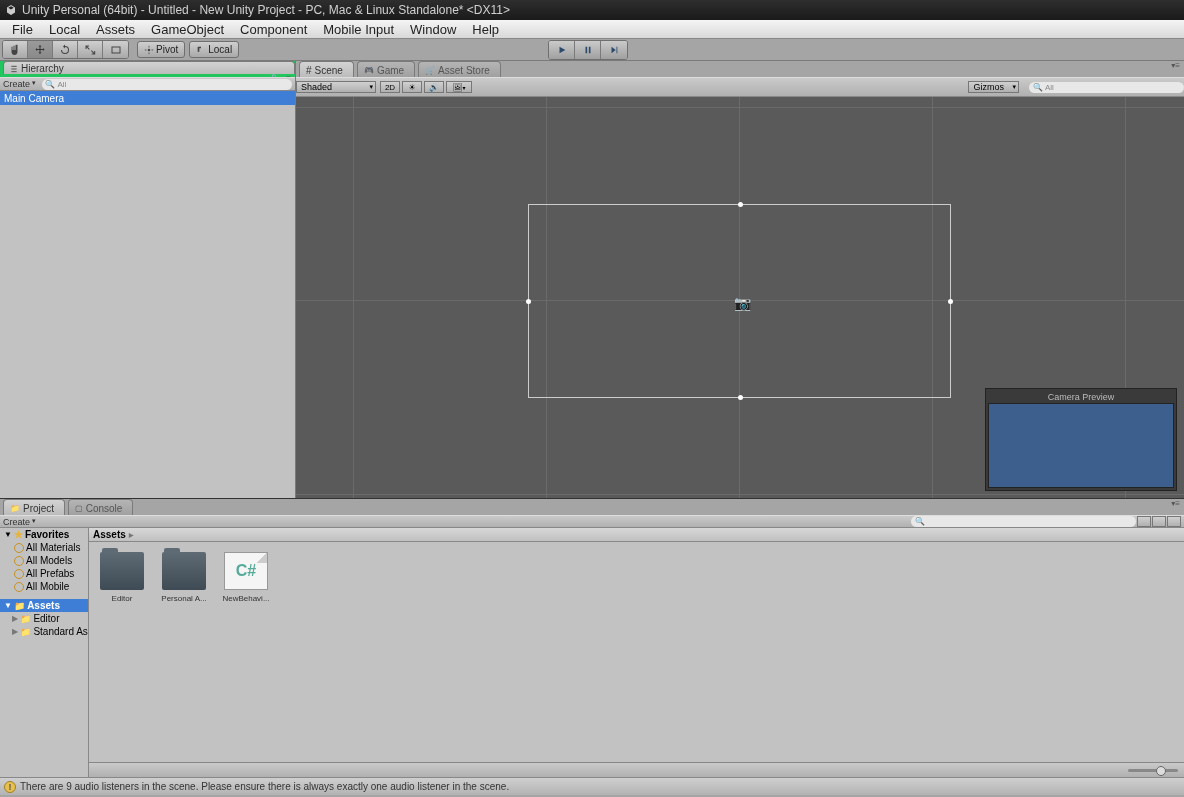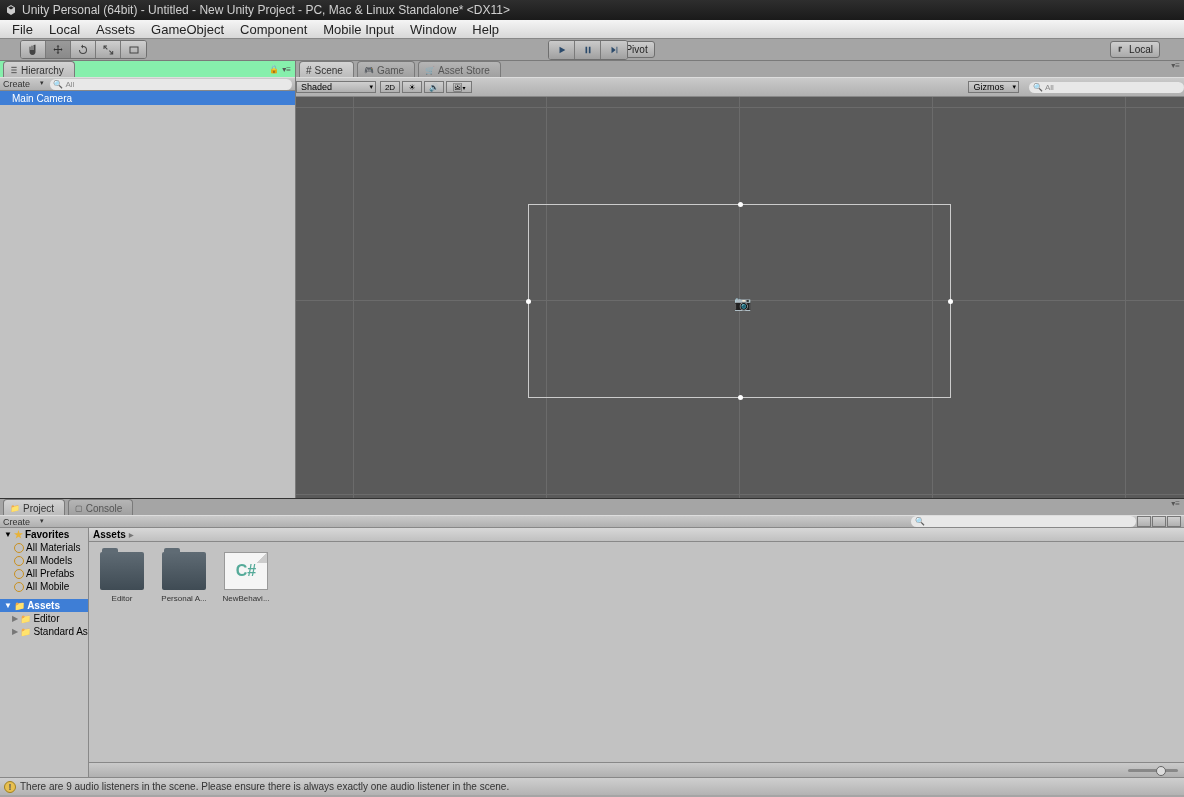--- a/index.html
+++ b/index.html
@@ -4,41 +4,41 @@
 <style>
 * { margin: 0; padding: 0; box-sizing: border-box; font-family: Arial, sans-serif; user-select: none; }
 body { width: 1184px; height: 797px; background: #a5a5a5; overflow: hidden; font-size: 11px; }
 
 .titlebar { height: 20px; background: linear-gradient(#2e2e2e, #1a1a1a); color: #d0d0d0; display: flex; align-items: center; padding-left: 4px; font-size: 12px; }
 .titlebar .logo { width: 14px; height: 14px; margin-right: 4px; display:flex; align-items:center; justify-content:center;}
 
 .menubar { height: 19px; background: linear-gradient(#f5f5f5, #d8d8d8); display: flex; align-items: center; padding-left: 4px; border-bottom: 1px solid #888; }
 .menubar span { padding: 0 8px; font-size: 13px; color: #222; cursor: pointer; }
 
-.toolbar { height: 22px; background: #a5a5a5; display: flex; align-items: center; border-bottom: 1px solid #7a7a7a; padding: 0 20px; position: relative; justify-content: space-between; }
+.toolbar { height: 22px; background: #a5a5a5; display: flex; align-items: center; border-bottom: 1px solid #7a7a7a; padding: 0 2px; position: relative; }
 .tool-group { display: flex; border: 1px solid #6f6f6f; border-radius: 3px; overflow: hidden; margin-right: 8px; background:#c0c0c0;}
 .tool-btn { width: 25px; height: 17px; background: linear-gradient(#cfcfcf,#a9a9a9); border-right: 1px solid #7a7a7a; display:flex; align-items:center; justify-content:center; font-size:11px; color:#333; cursor:pointer;}
 .tool-btn:last-child { border-right: none; }
 .tool-btn.active { background: linear-gradient(#9a9a9a,#8a8a8a); }
 .toolbar-center { position:absolute; left:50%; transform:translateX(-50%); display:flex;}
 .play-group .tool-btn { width:26px; height:18px; background: linear-gradient(#cacaca,#a0a0a0);}
 .pivot-btn { height:17px; padding:0 6px; background: linear-gradient(#cfcfcf,#a9a9a9); border:1px solid #6f6f6f; border-radius:3px; display:flex; align-items:center; font-size:10px; color:#222; cursor:pointer; margin-right:4px;}
 .pivot-btn svg{margin-right:2px;}
 
 .main-split { display: flex; height: 437px; }
 
 .hierarchy { width: 296px; background: #c2c2c2; border-right: 1px solid #7a7a7a; display:flex; flex-direction:column;}
-.tab-header { height: 16px; background: #86efac; display: flex; }
+.tab-header { height: 16px; background: #22c55e; display: flex; flex-direction: column; }
 .tab { padding: 1px 10px 0 6px; background: linear-gradient(#d3d3d3,#bcbcbc); border: 1px solid #7a7a7a; border-bottom:none; margin-left: 3px; font-size: 10px; color:#333; border-radius: 4px 4px 0 0; display:flex; align-items:center; gap:3px; cursor:pointer;}
 .tab.inactive { background: linear-gradient(#b5b5b5,#a0a0a0); color:#555;}
 .sub-bar { height: 14px; background: linear-gradient(#cacaca,#b0b0b0); display:flex; align-items:center; border-bottom:1px solid #888; border-top:1px solid #ddd; font-size:9px; padding:0 3px;}
-.create-btn { display:flex; align-items:flex-start; color:#333; cursor:pointer; font-size:9px;gap:8px;}
+.create-btn { display:flex; align-items:flex-start; color:#333; cursor:pointer; font-size:9px;}
 .search-pill { flex:1; height:11px; background:#e8e8e8; border-radius:6px; margin-left:6px; display:flex; align-items:center; padding:0 4px; font-size:8px; color:#888;}
 .hier-content { flex:1; background:#c2c2c2;}
-.hier-item { height:14px; display:flex; align-items:center; padding-left:12px; font-size:10px; color:#222; cursor:pointer;}
+.hier-item { height:14px; display:flex; align-items:center; padding-left:4px; font-size:10px; color:#222; cursor:pointer;}
 .hier-item.selected { background:#3e7ed6; color:#fff;}
 
 .scene-panel { flex:1; background:#a5a5a5; display:flex; flex-direction:column; position:relative;}
 .scene-tabs { height:16px; background:#a5a5a5; display:flex;}
 .scene-toolbar { height:20px; background: linear-gradient(#cacaca,#b0b0b0); display:flex; align-items:center; border-bottom:1px solid #888; border-top:1px solid #ddd; font-size:9px;}
 .dropdown-sm { height:12px; padding:0 14px 0 4px; background:linear-gradient(#d0d0d0,#b0b0b0); border:1px solid #777; font-size:9px; display:flex; align-items:center; margin-right:4px; position:relative;}
 .dropdown-sm::after{content:"▾"; position:absolute; right:2px; font-size:7px;}
 .btn-sm { width:20px; height:12px; background:linear-gradient(#d0d0d0,#b0b0b0); border:1px solid #777; display:flex; align-items:center; justify-content:center; font-size:8px; margin-right:2px; cursor:pointer;}
 .scene-view { flex:1; background:#5a5a5a; position:relative; overflow:hidden;}
 .grid-line { position:absolute; background:#6b6b6b;}
@@ -250,20 +250,24 @@
       <div class="grid-line" style="left:829px;top:0;bottom:0;width:1px;"></div>
       <div class="grid-line" style="left:0;right:0;top:10px;height:1px;"></div>
       <div class="grid-line" style="left:0;right:0;top:397px;height:1px;"></div>
       <div class="camera-rect">
         <div class="handle" style="left:-3px;top:50%;margin-top:-2px;"></div>
         <div class="handle" style="right:-3px;top:50%;margin-top:-2px;"></div>
         <div class="handle" style="top:-3px;left:50%;margin-left:-2px;"></div>
         <div class="handle" style="bottom:-3px;left:50%;margin-left:-2px;"></div>
       </div>
       <div class="camera-icon">📷</div>
+      <div class="cam-preview">
+        <div class="cam-preview-title">Camera Preview</div>
+        <div class="cam-preview-body"></div>
+      </div>
     </div>
   </div>
 </div>
 
 <div class="bottom-panel">
   <div class="bottom-tabs">
     <div class="tab">
         <span style="font-size:8px;">📁</span>
         <span>Project</span>
       </div>

